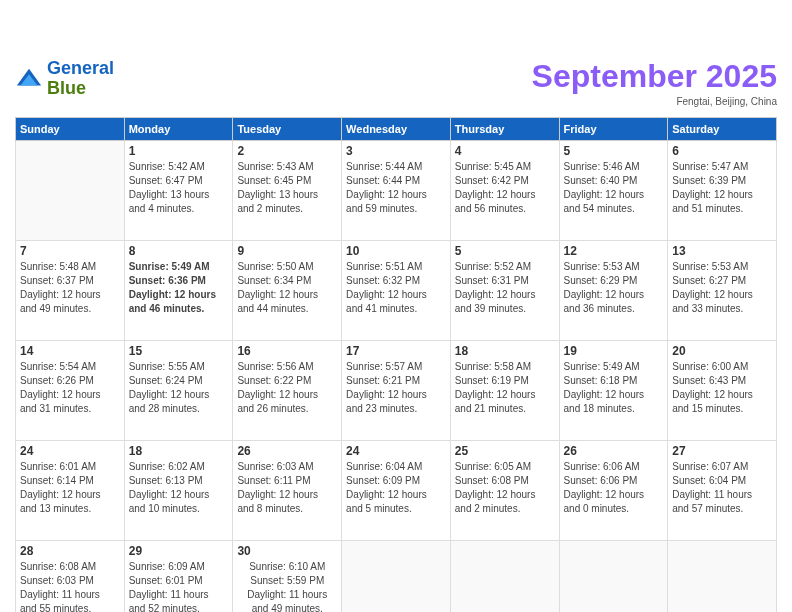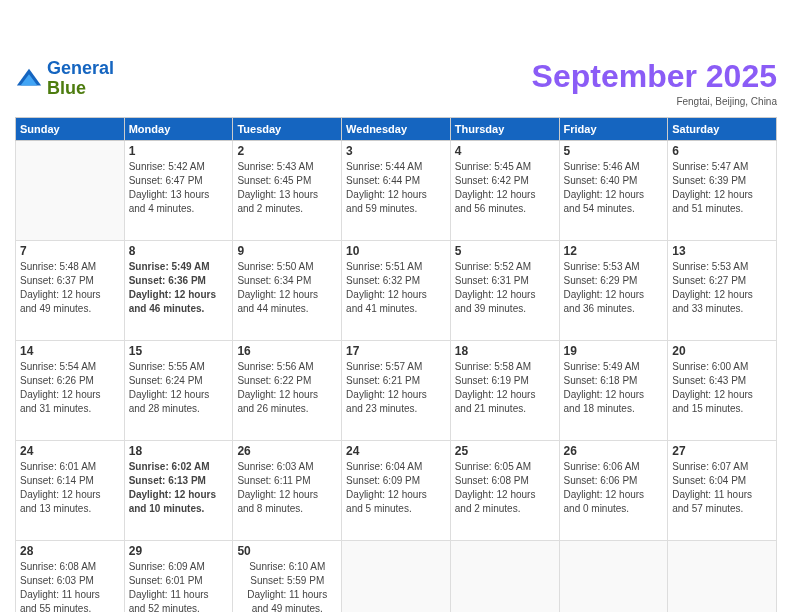--- a/index.html
+++ b/index.html
@@ -278,21 +278,21 @@
         <tr>
           <td>
             <div class="day-num">24</div>
             <div class="day-info" style="white-space: pre-line;">Sunrise: 6:01 AM
 Sunset: 6:14 PM
 Daylight: 12 hours
 and 13 minutes.</div>
           </td>
           <td>
             <div class="day-num">18</div>
-            <div class="day-info" style="white-space: pre-line; font-weight: bold;">Sunrise: 6:02 AM
+            <div class="day-info" style="white-space: pre-line;">Sunrise: 6:02 AM
 Sunset: 6:13 PM
 Daylight: 12 hours
 and 10 minutes.</div>
           </td>
           <td>
             <div class="day-num">26</div>
             <div class="day-info" style="white-space: pre-line;">Sunrise: 6:03 AM
 Sunset: 6:11 PM
 Daylight: 12 hours
 and 8 minutes.</div>
@@ -335,21 +335,21 @@
 and 55 minutes.</div>
           </td>
           <td>
             <div class="day-num">29</div>
             <div class="day-info" style="white-space: pre-line;">Sunrise: 6:09 AM
 Sunset: 6:01 PM
 Daylight: 11 hours
 and 52 minutes.</div>
           </td>
           <td>
-            <div class="day-num">50</div>
+            <div class="day-num">30</div>
             <div class="day-info" style="white-space: pre-line; text-align: center;">Sunrise: 6:10 AM
 Sunset: 5:59 PM
 Daylight: 11 hours
 and 49 minutes.</div>
           </td>
           <td class="empty"></td>
           <td class="empty"></td>
           <td class="empty"></td>
           <td class="empty"></td>
         </tr>

